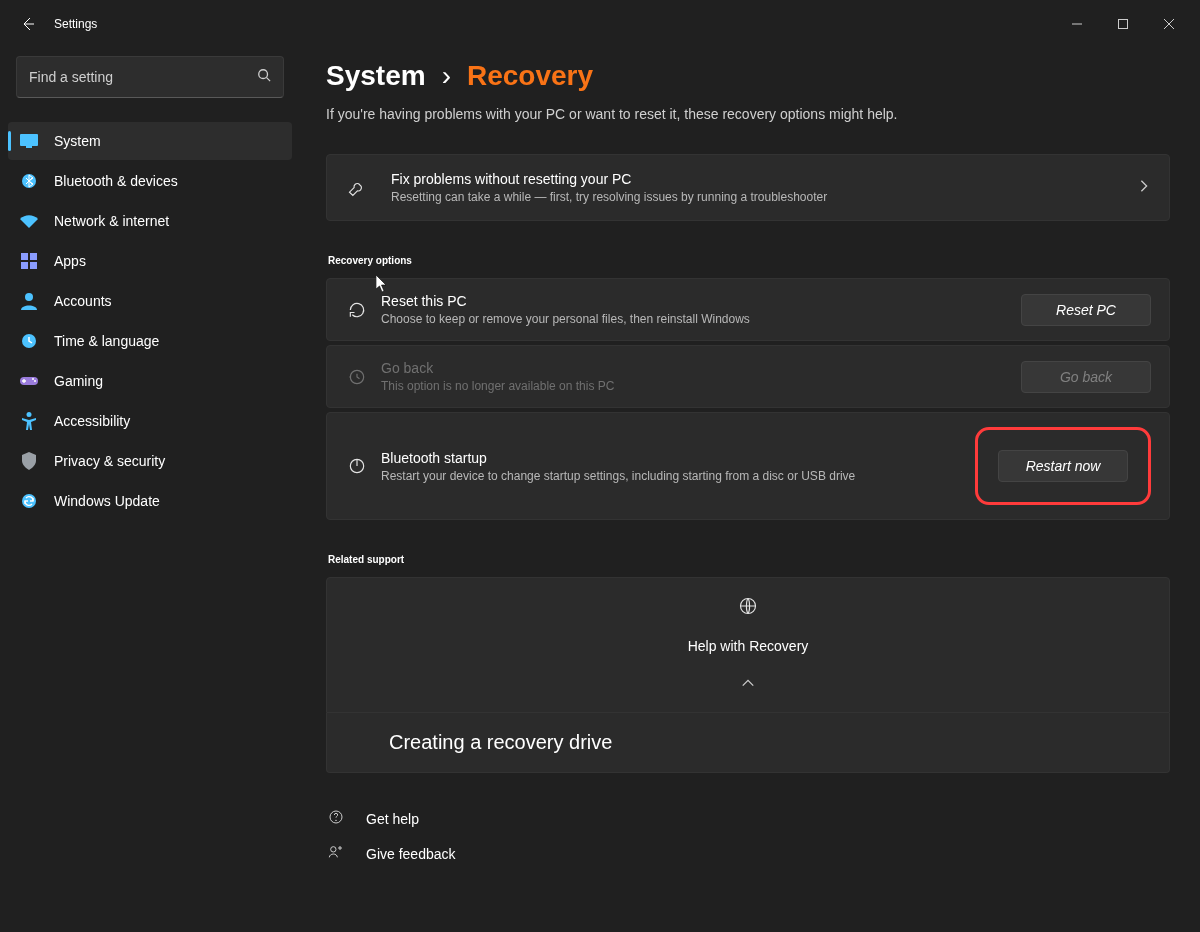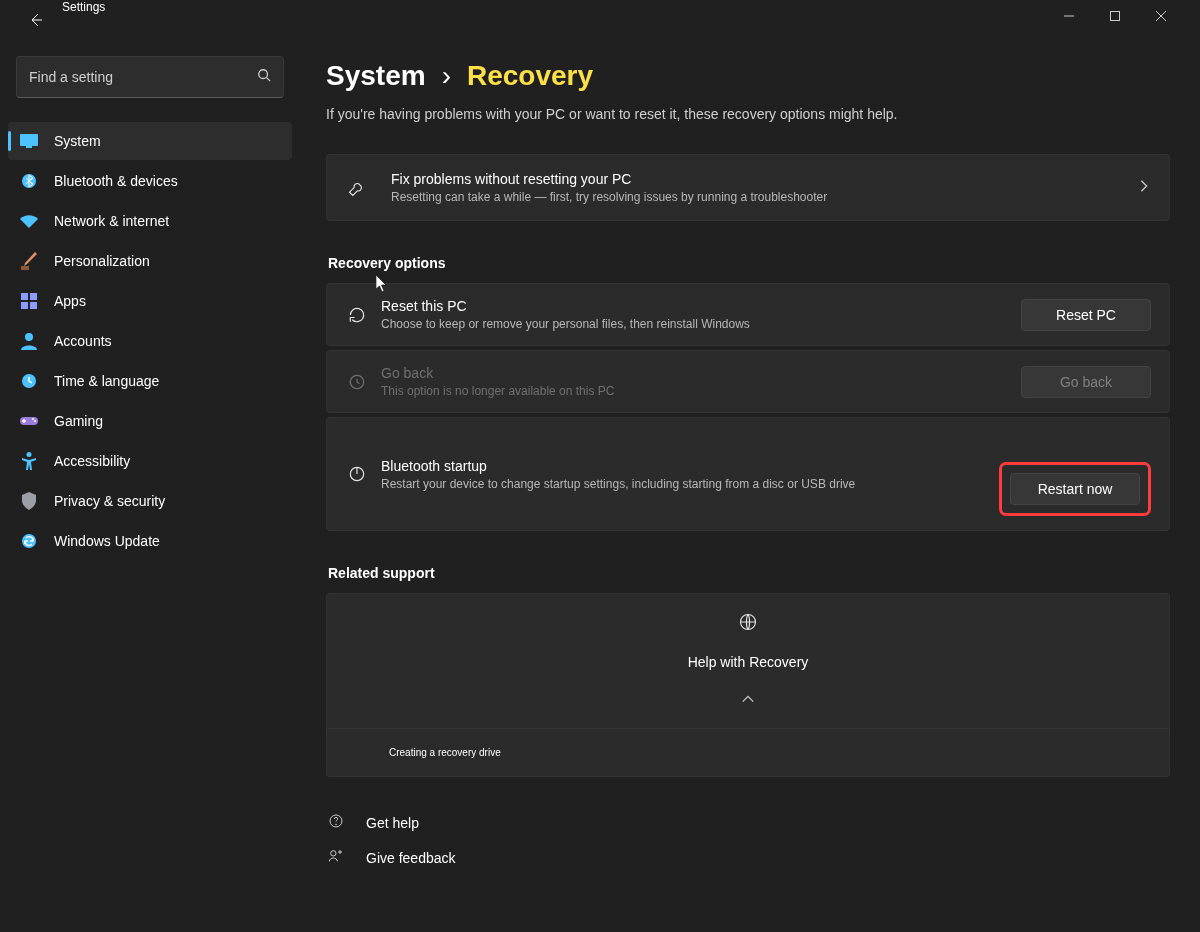--- a/index.html
+++ b/index.html
@@ -1,21 +1,21 @@
 <!DOCTYPE html>
 <html><head>
 <meta charset="utf-8">
 <style>
 * { margin: 0; padding: 0; box-sizing: border-box; font-family: "Segoe UI", sans-serif; }
 body {
   width: 1200px; height: 932px; background: #202020; color: #fff;
   overflow: hidden;
 }
 .titlebar {
-  height: 48px; display: flex; padding: 0 16px;
+  height: 48px; display: flex; align-items: center; padding: 0 8px;
 }
 .back-btn {
   width: 40px; height: 40px; display:flex; align-items:center; justify-content:center;
   cursor: pointer; color: #fff;
 }
 .app-title { font-size: 12px; color: #fff; margin-left: 6px; }
 .window-controls {
   margin-left: auto; display: flex;
 }
 .win-ctrl {
@@ -57,53 +57,53 @@
 }
 .content {
   flex: 1; padding: 12px 30px 0 26px; overflow-y: auto;
 }
 .breadcrumb {
   display:flex; align-items:center; gap: 16px; font-size: 28px;
   margin-bottom: 14px;
 }
 .crumb-parent { font-weight: 600; color: #fff; cursor:pointer; }
 .crumb-sep { color:#fff; font-weight:400; }
-.crumb-current { font-weight: 600; color:#fde047; }
+.crumb-current { font-weight: 600; color:#f97316; }
 .page-desc { font-size: 14px; color: #d0d0d0; margin-bottom: 32px; }
 .card {
   background: #2b2b2b; border: 1px solid #333; border-radius: 4px;
   margin-bottom: 4px; padding: 16px 18px; display:flex; align-items:center; gap: 22px; justify-content: center;
 }
 .card-icon { width: 24px; display:flex; align-items:center; justify-content:center; color: #e3e3e3; }
 .card-text { flex:1; }
 .card-title { font-size: 14px; font-weight: 400; }
 .card-sub { font-size: 12px; color: #b8b8b8; margin-top: 3px; }
 .card-chevron { color:#ccc; }
-.section-title { font-size: 14px; font-weight: 600; margin: 34px 0 12px 2px; }
+.section-title { font-size: 10px; font-weight: 600; margin: 34px 0 12px 2px; }
 .option-row {
   background: #2b2b2b; border: 1px solid #333; border-radius: 4px;
   margin-bottom: 4px; padding: 14px 18px; display:flex; align-items:center; gap: 12px;
 }
 .option-row.disabled .card-title, .option-row.disabled .card-sub { color:#707070; }
 .option-row.disabled .card-icon { color:#707070; }
 .action-btn {
   background: #373737; border: 1px solid #444; color:#fff; border-radius: 4px;
-  padding: 7px 0; font-size: 14px; cursor:pointer; min-width: 130px; text-align:center;
+  padding: 7px 0; font-size: 14px; cursor:pointer; min-width: 130px; text-align:center;font-style:italic;
 }
 .option-row.disabled .action-btn { color:#808080; }
 .highlight-box {
-  border: 3px solid #ff3b3b; border-radius: 7px; padding: 8px; margin-top: 30px;
+  border: 3px solid #ff3b3b; border-radius: 14px; padding: 20px;
 }
 .support-card {
   background: #2b2b2b; border: 1px solid #333; border-radius: 4px 4px 0 0;
   padding: 18px; display:flex; align-items:center; gap: 22px; cursor:pointer;flex-direction:column;
 }
 .support-sub {
   background: #2b2b2b; border: 1px solid #333; border-top:none;
-  border-radius: 0 0 4px 4px; padding: 18px 18px 18px 62px; font-size:10px;
+  border-radius: 0 0 4px 4px; padding: 18px 18px 18px 62px; font-size:20px;
 }
 .footer-links { margin-top: 28px; }
 .footer-link {
   display:flex; align-items:center; gap: 20px; font-size:14px;
   padding: 8px 2px; cursor:pointer;
 }
 .footer-link-icon { width:18px; color:#ccc; }
 .cursor-arrow {
   position: fixed; left: 376px; top: 275px; pointer-events:none;
 }
@@ -171,29 +171,20 @@
         <div class="nav-item">
           <span class="nav-icon">
             <svg width="18" height="14" viewBox="0 0 18 14" fill="#4cc2ff">
               <path d="M9 14 L0 5 C5 0 13 0 18 5 Z"></path>
             </svg>
           </span>
           <span>Network &amp; internet</span>
         </div>
         <div class="nav-item">
           <span class="nav-icon">
-            <svg width="16" height="18" viewBox="0 0 16 18">
-              <path d="M14 0 L16 2 L6 12 L3 14 L4 11 Z" fill="#e08f62"></path>
-              <rect x="0" y="14" width="8" height="4" fill="#8b5a3c"></rect>
-            </svg>
-          </span>
-          <span>Personalization</span>
-        </div>
-        <div class="nav-item">
-          <span class="nav-icon">
             <svg width="16" height="16" viewBox="0 0 16 16" fill="#8a9cff">
               <rect x="0" y="0" width="7" height="7"></rect>
               <rect x="9" y="0" width="7" height="7"></rect>
               <rect x="0" y="9" width="7" height="7"></rect>
               <rect x="9" y="9" width="7" height="7"></rect>
             </svg>
           </span>
           <span>Apps</span>
         </div>
         <div class="nav-item">

